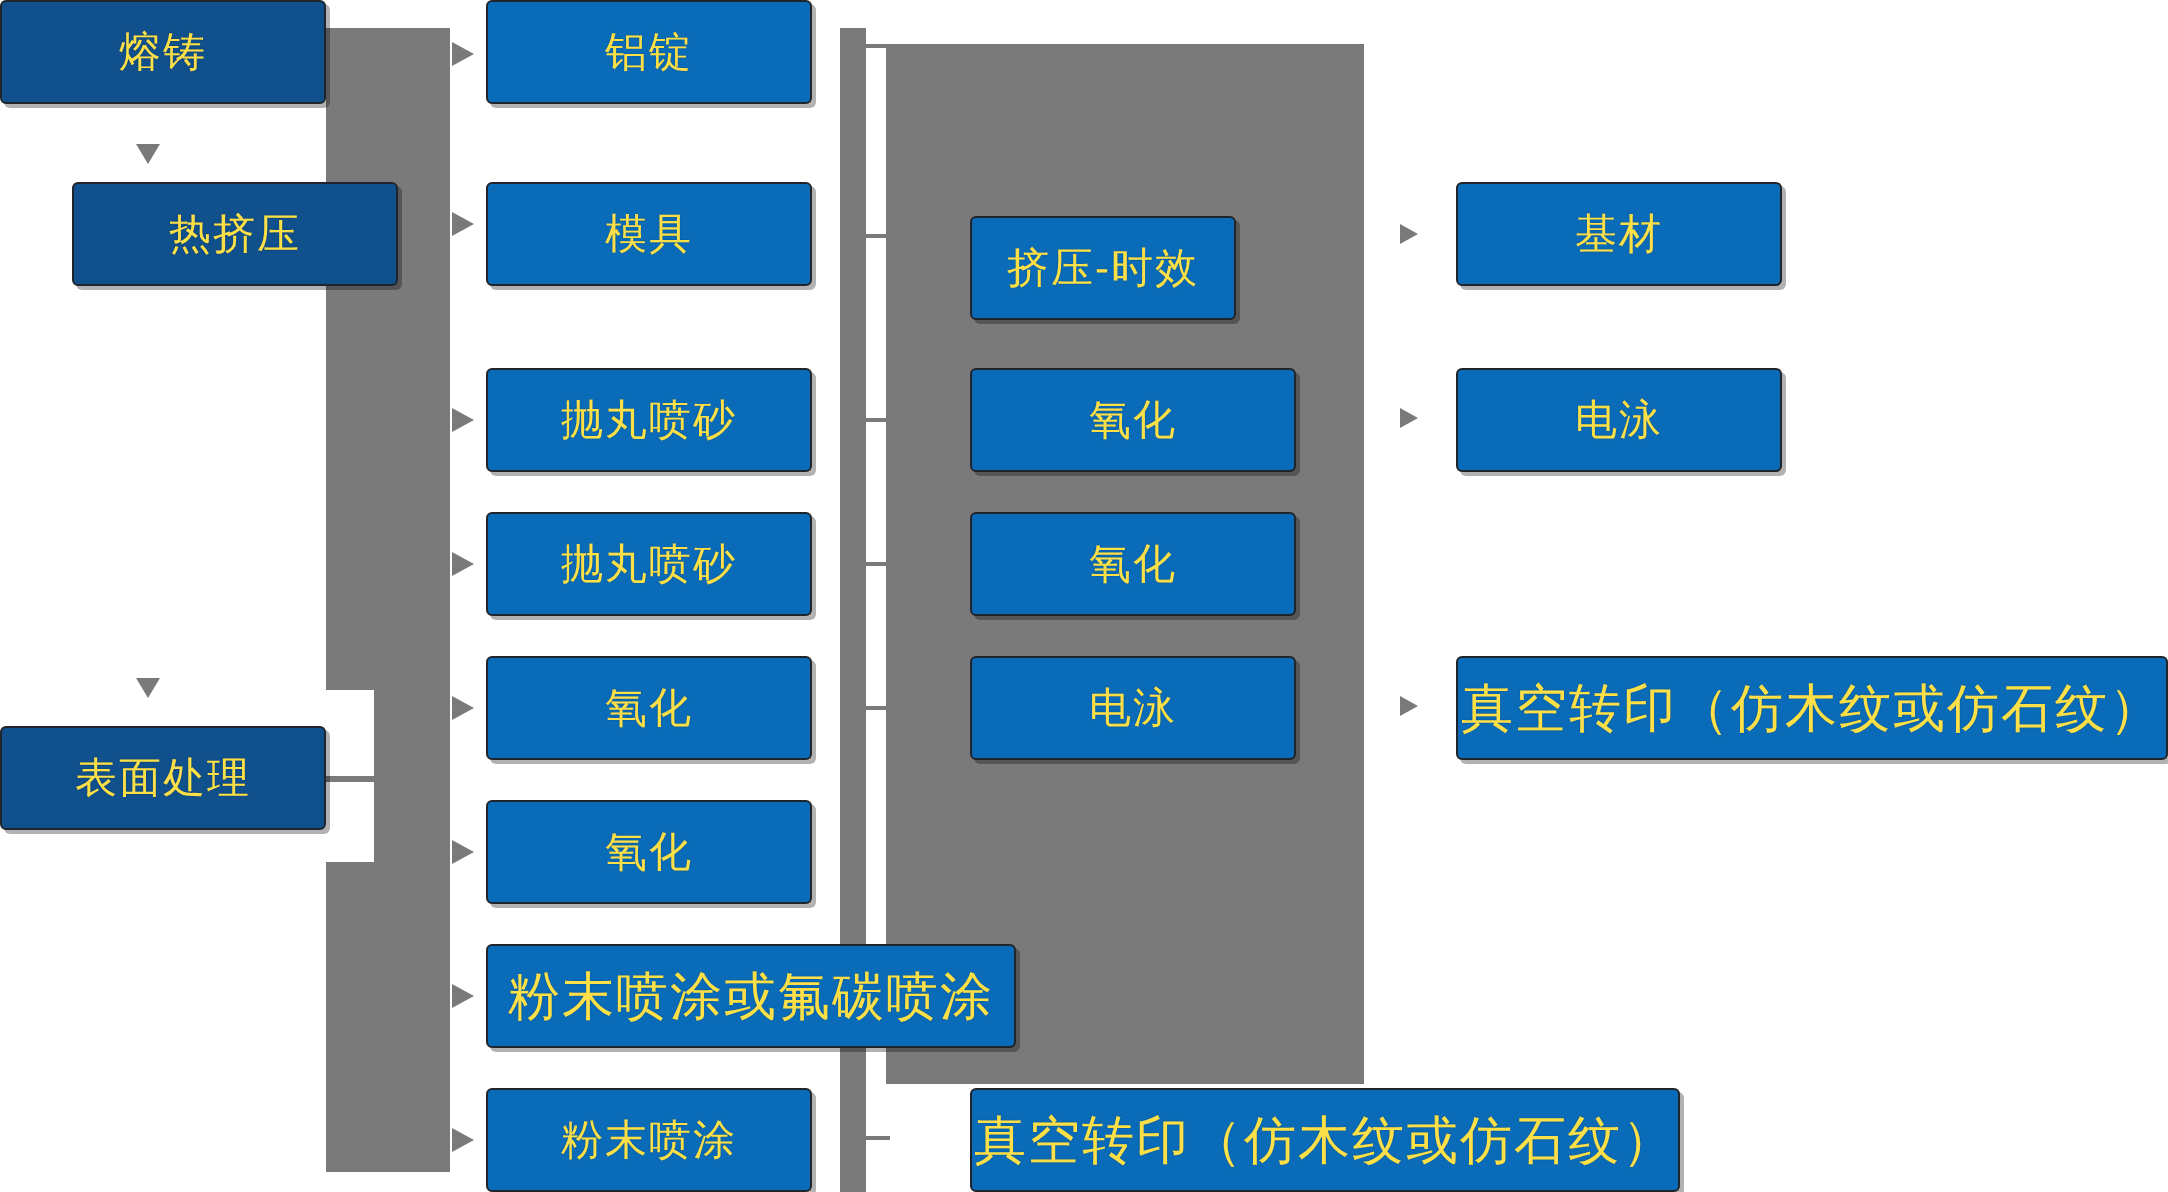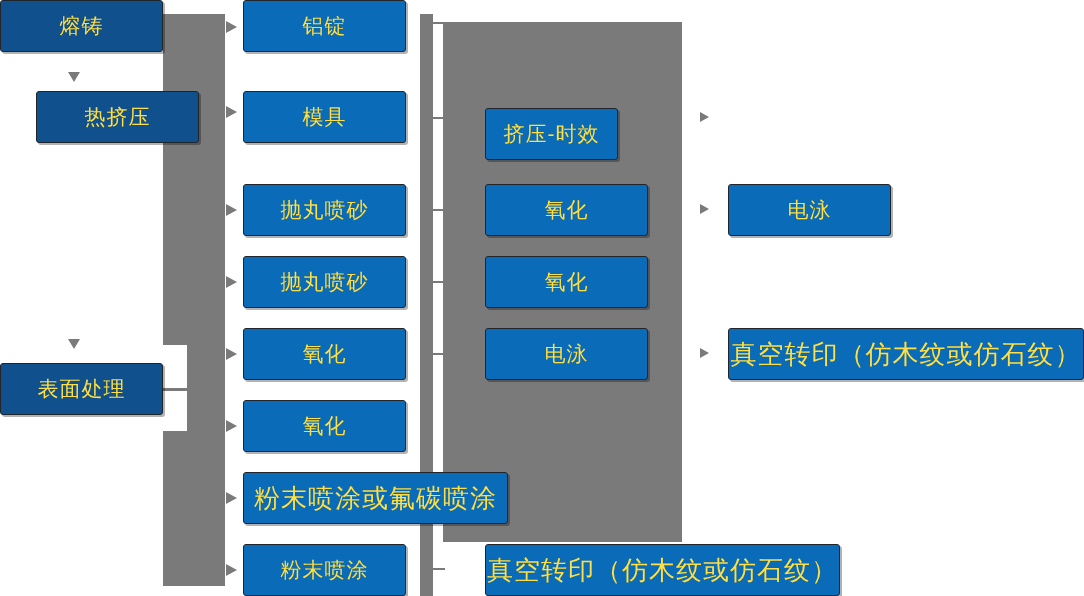--- a/index.html
+++ b/index.html
@@ -183,20 +183,23 @@
   </div>
 
   <div class="node step" style="left:485px; top:328px; width:163px; height:52px;">
     <span>电泳</span>
   </div>
 
   <div class="node step wide" style="left:485px; top:544px; width:355px; height:52px;">
     <span>真空转印（仿木纹或仿石纹）</span>
   </div>
 
+  <div class="node step" style="left:728px; top:91px; width:163px; height:52px;">
+    <span>基材</span>
+  </div>
 
   <div class="node step" style="left:728px; top:184px; width:163px; height:52px;">
     <span>电泳</span>
   </div>
 
   <div class="node step wide" style="left:728px; top:328px; width:356px; height:52px;">
     <span>真空转印（仿木纹或仿石纹）</span>
   </div>
 
 </div>

